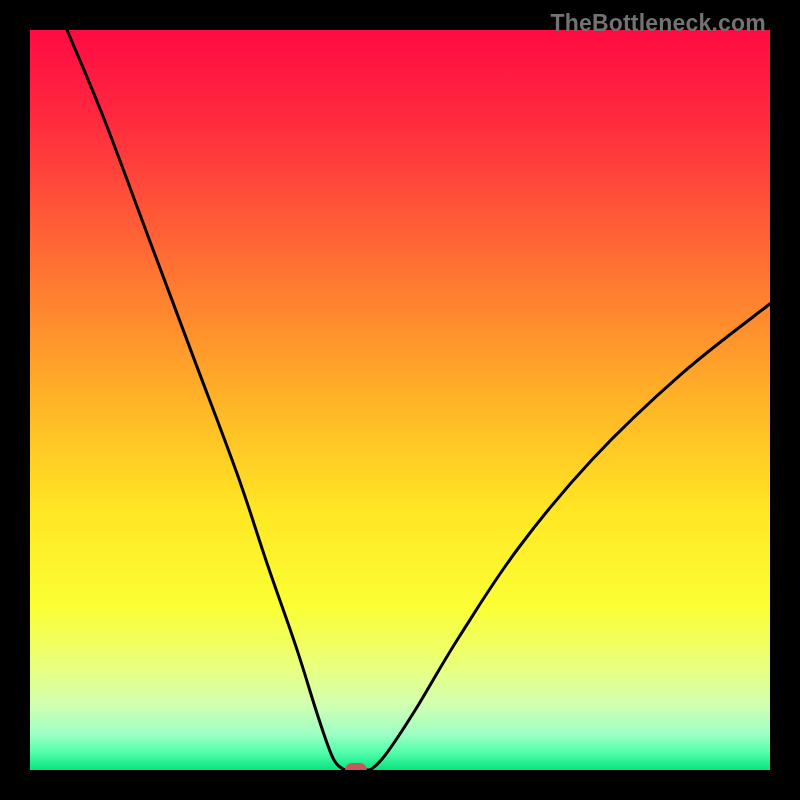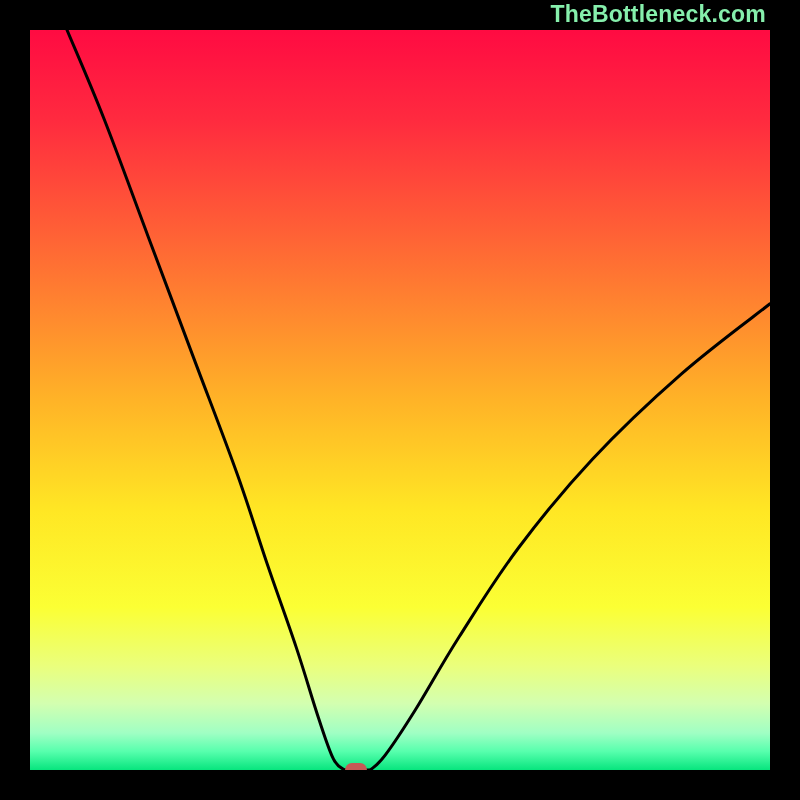--- a/index.html
+++ b/index.html
@@ -28,26 +28,26 @@
   }
   .gradient {
     position: absolute;
     left: 0;
     top: 0;
     width: 100%;
     height: 100%;
   }
   .watermark {
     position: absolute;
-    top: 1px;
+    top: 10px;
     right: 34px;
     font-family: Arial, Helvetica, sans-serif;
     font-size: 23px;
     font-weight: 600;
-    color: #86efac;
+    color: #737373;
     letter-spacing: 0.2px;
   }
   svg.curve {
     position: absolute;
     left: 0;
     top: 0;
     width: 100%;
     height: 100%;
   }
   .marker {

